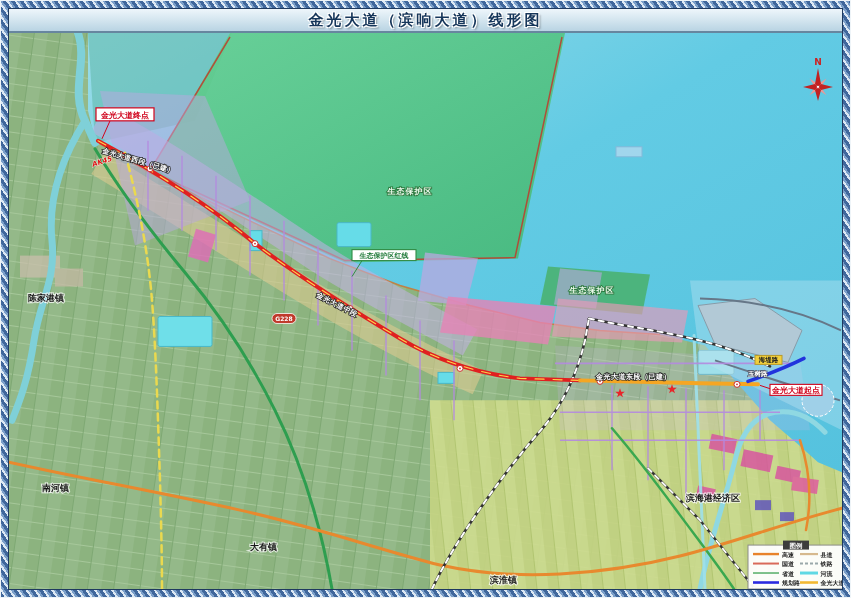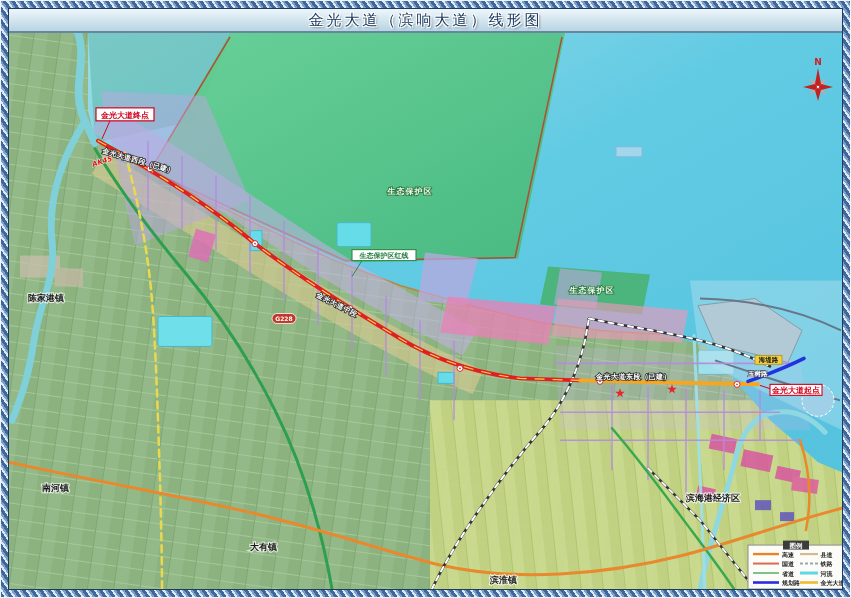--- a/index.html
+++ b/index.html
@@ -3,21 +3,21 @@
 <meta charset="utf-8">
 <style>
   html,body{margin:0;padding:0;background:#dfe7ee;font-family:"DejaVu Sans","Liberation Sans",sans-serif;}
   .page{position:relative;width:851px;height:598px;background:#eef4f8;overflow:hidden;}
   .braid{position:absolute;inset:1px;background:
     repeating-linear-gradient(55deg,#40679c 0 3px,#dce8f4 3px 5px,#7b9fc9 5px 7px);}
   .inner{position:absolute;inset:8px;background:#fff;border:1px solid #1f3a5f;}
   .titlebar{position:absolute;left:0;top:0;right:0;height:22px;
     background:linear-gradient(#eef6fb,#b9d4e3);border-bottom:2px solid #67869f;
     display:flex;align-items:center;justify-content:center;}
-  .titlebar h1{margin:0;font-size:15px;letter-spacing:3px;color:#16365a;font-weight:normal;
+  .titlebar h1{margin:0;font-size:15px;letter-spacing:3px;color:#16365a;font-weight:bold;
     text-shadow:1px 1px 0 #fff,-1px -1px 0 #fff,1px -1px 0 #fff,-1px 1px 0 #fff,2px 2px 2px rgba(0,0,0,.35);}
   .map{position:absolute;left:0;top:24px;right:0;bottom:0;}
   .map svg{display:block;width:100%;height:100%;}
 
   
   text{font-family:"DejaVu Sans","Liberation Sans",sans-serif;}
   .town{font-size:9px;font-weight:bold;fill:#161616;paint-order:stroke;stroke:rgba(255,255,255,.75);stroke-width:2px;}
   .roadname{font-size:7px;font-weight:bold;fill:#ffffff;paint-order:stroke;stroke:#2b2b2b;stroke-width:1.6px;letter-spacing:.5px;}
   .boxtext-red{font-size:8px;font-weight:bold;fill:#d0021b;}
   .boxtext-green{font-size:7px;font-weight:bold;fill:#1f7a39;}

